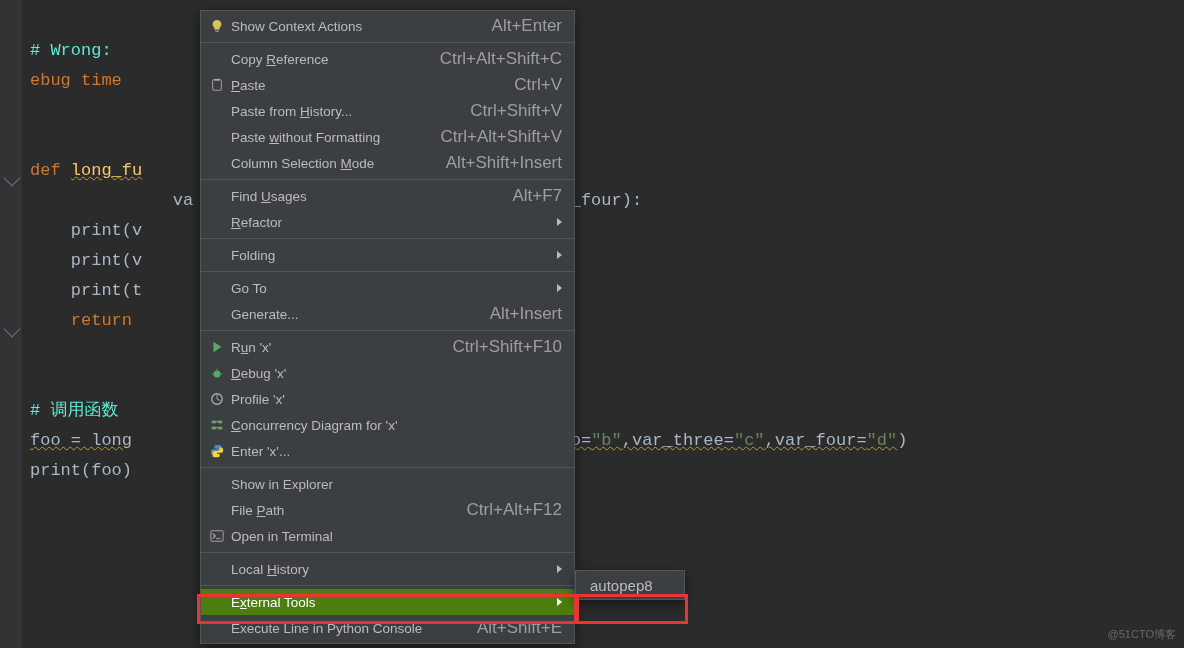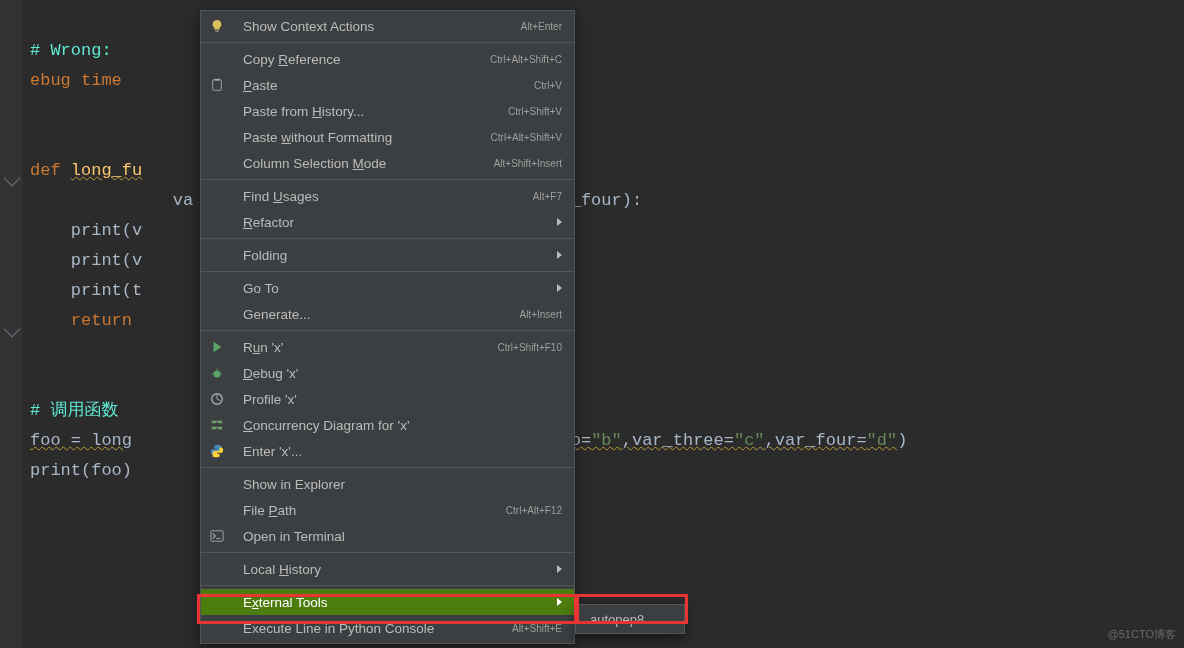--- a/index.html
+++ b/index.html
@@ -58,58 +58,57 @@
     font-family: "Segoe UI", Arial, sans-serif;
     font-size: 13.5px;
     color: #bbbbbb;
     padding: 2px 0;
   }
   .menu-item {
     display: flex;
     align-items: center;
     height: 26px;
     padding: 0 12px 0 6px;
-    gap: 12px;
   }
   .menu-item.highlight { background: #4d7c0f; color: #ffffff; }
   .menu-icon {
     width: 20px;
     display: flex;
     align-items: center;
     justify-content: center;
     flex-shrink: 0;
     color: #adadad;
   }
   .menu-label { flex: 1; padding-left: 4px; }
-  .menu-shortcut { color: #9e9e9e; font-size: 10px; }
+  .menu-shortcut { color: #9e9e9e; font-size: 17px; }
   .menu-arrow {
     width: 0; height: 0;
     border-top: 4px solid transparent;
     border-bottom: 4px solid transparent;
     border-left: 5px solid #bbbbbb;
     margin-left: 10px;
   }
   .menu-item.highlight .menu-arrow { border-left-color: #fff; }
   .menu-sep {
     height: 1px;
     background: #515658;
     margin: 3px 0;
   }
   .mn-u { text-decoration: underline; }
 
   .submenu {
     position: absolute;
     left: 575px;
-    top: 604px;
+    top: 570px;
     width: 110px;
     background: #3c3f41;
     border: 1px solid #515658;
     box-shadow: 0 4px 12px rgba(0,0,0,0.5);
     font-family: "Segoe UI", Arial, sans-serif;
-    font-size: 13px;
+    font-size: 15px;
     color: #bbbbbb;
     padding: 2px 0;
   }
   .sub-item {
     height: 24px;
     display: flex;
     align-items: center;
     padding: 0 14px;
   }
 

